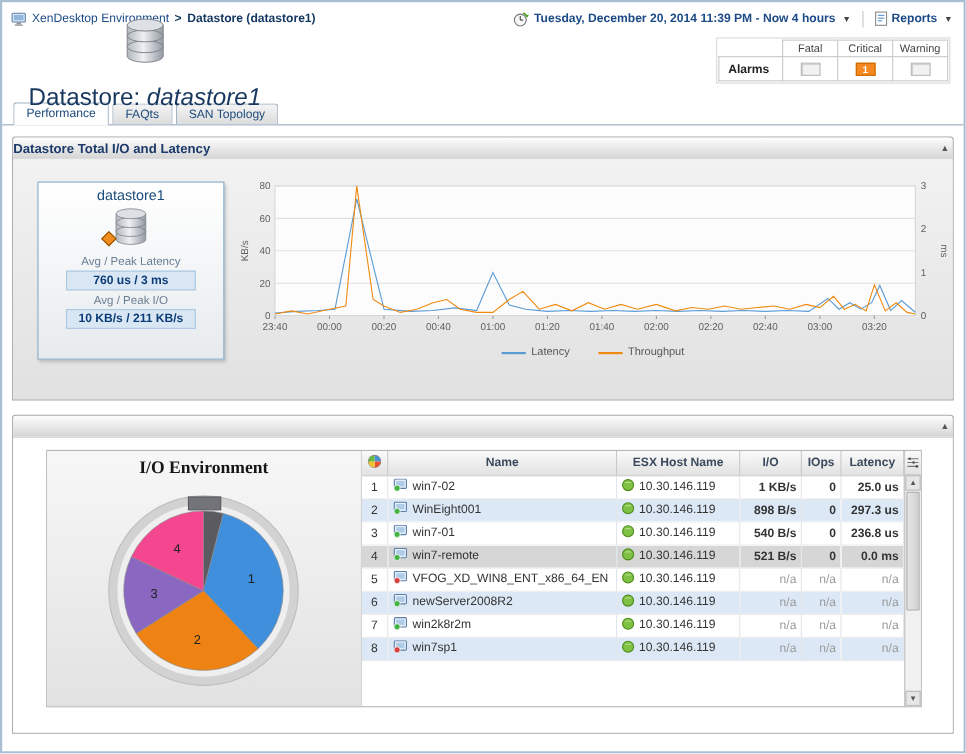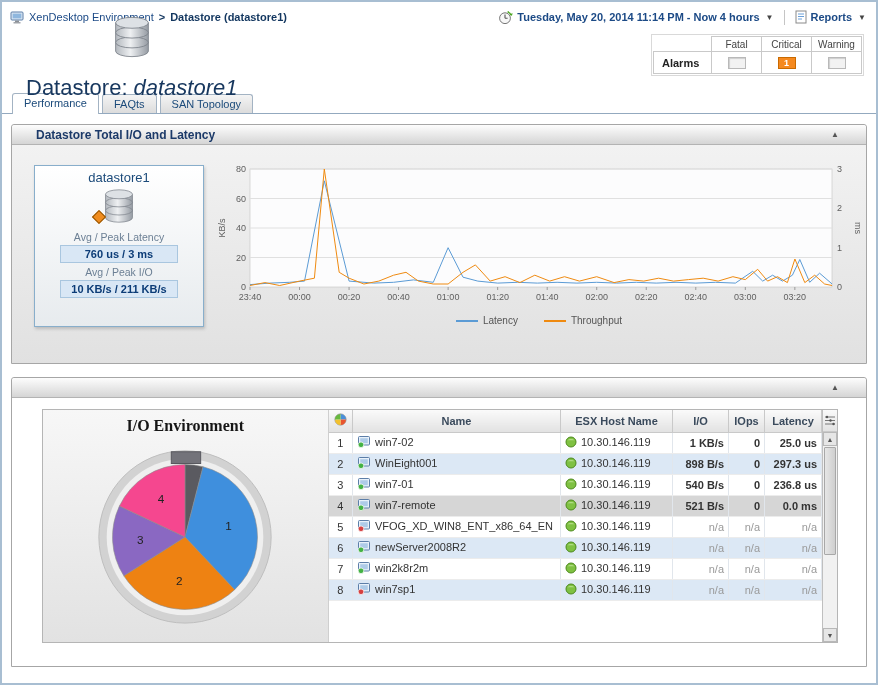--- a/index.html
+++ b/index.html
@@ -33,21 +33,21 @@
 
 
 .tabstrip{display:flex;align-items:flex-end;gap:3px;padding-left:10px;border-bottom:1px solid #93a9bf;height:24px;}
 .tab{font-size:11px;color:#1b4a7a;background:linear-gradient(#f4f4f4,#dcdcdc);border:1px solid #a3b3c3;border-bottom:none;border-radius:3px 3px 0 0;padding:3px 11px;cursor:default;white-space:nowrap;}
 .tab.active{background:#fff;margin-bottom:-1px;padding-bottom:5px;}
 
 
 .panel{margin:0 9px;border:1px solid #a6a6a6;border-radius:3px 3px 0 0;background:#fff;}
 .p1{margin-top:10px;}
 .p2{margin-top:13px;}
-.ptitle{height:20px;display:flex;align-items:center;background:linear-gradient(#fdfdfd,#d5d5d5);border-bottom:1px solid #b3b3b3;padding:0 24px;font-size:12px;font-weight:bold;color:#1c3a69;border-radius:3px 3px 0 0;}
+.ptitle{height:20px;display:flex;align-items:center;background:linear-gradient(#fdfdfd,#d5d5d5);border-bottom:1px solid #b3b3b3;padding:0 0;font-size:12px;font-weight:bold;color:#1c3a69;border-radius:3px 3px 0 0;}
 .ptitle .sp{flex:1;}
 .collapse-btn{font-size:8px;color:#555;padding:0 3px;}
 
 
 .io-content{height:218px;background:linear-gradient(#f2f2f2,#e1e1e1);position:relative;}
 .ds-card{position:absolute;left:22px;top:20px;width:170px;height:162px;background:linear-gradient(#ffffff,#e7ebee);border:1px solid #88aecb;box-shadow:1px 2px 3px rgba(0,0,0,0.18);text-align:center;}
 .ds-card .nm{font-size:13px;color:#1b4a7a;padding-top:4px;}
 .icwrap{position:relative;display:inline-block;margin-top:3px;}
 .badge{position:absolute;left:-5px;bottom:2px;width:10px;height:10px;background:#f08c1e;border:1px solid #8f5200;transform:rotate(45deg);}
 .clbl{font-size:10.5px;color:#6b7f94;margin-top:3px;}
@@ -105,21 +105,21 @@
     </div>
     <div class="tb-right">
       <span class="inline-svg">
         <svg width="15" height="15" viewBox="0 0 15 15">
             <circle cx="7" cy="8.2" r="5.4" fill="#f7f7f7" stroke="#777"></circle>
             <path d="M7,8.2 L7,4.6 M7,8.2 L9.6,8.2" stroke="#555" stroke-width="1.1" fill="none"></path>
             <path d="M9.6,1.8 a5.4,5.4 0 0 1 3.4,3.4" stroke="#4aa520" stroke-width="1.5" fill="none"></path>
             <path d="M13.8,5.9 l0.9,-2.7 l-2.7,0.9 z" fill="#4aa520"></path>
           </svg>
       </span>
-      <span>Tuesday, May 20, 2014 11:14 PM - Now 4 hours</span>
+      <span>Tuesday, December 20, 2014 11:39 PM - Now 4 hours</span>
       <span class="caret">▼</span>
       <span class="vsep"></span>
       <span class="inline-svg">
         <svg width="12" height="14" viewBox="0 0 12 14">
             <rect x="1" y="1" width="10" height="12" fill="#fff" stroke="#8a8a8a"></rect>
             <line x1="3" y1="4" x2="9" y2="4" stroke="#6a9fd8"></line>
             <line x1="3" y1="6.5" x2="9" y2="6.5" stroke="#6a9fd8"></line>
             <line x1="3" y1="9" x2="7" y2="9" stroke="#6a9fd8"></line>
           </svg>
       </span>

